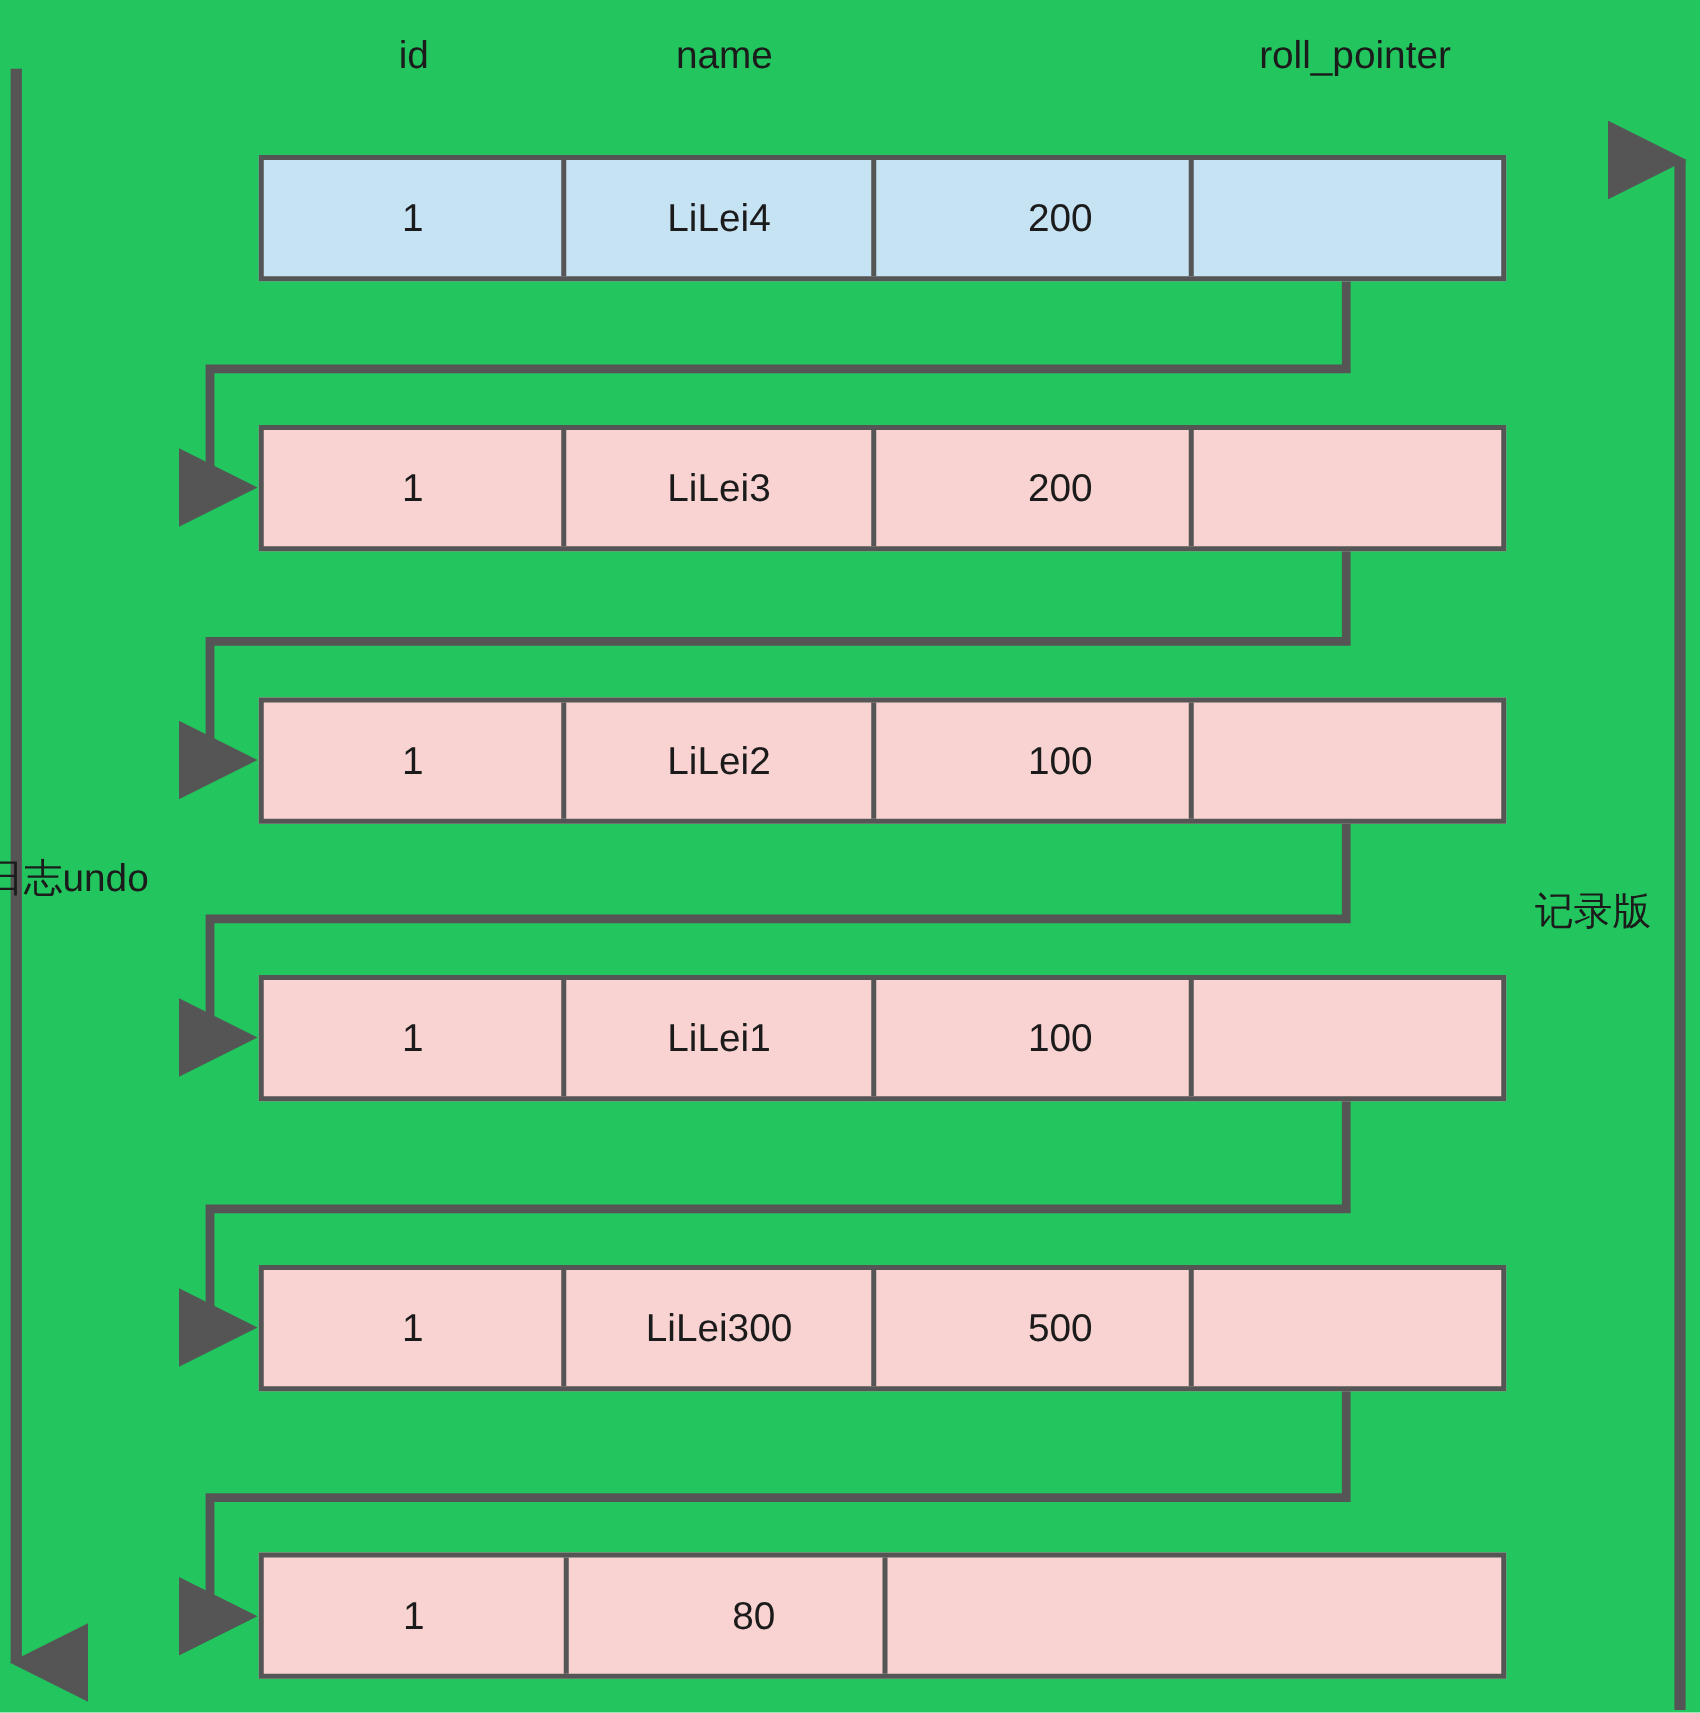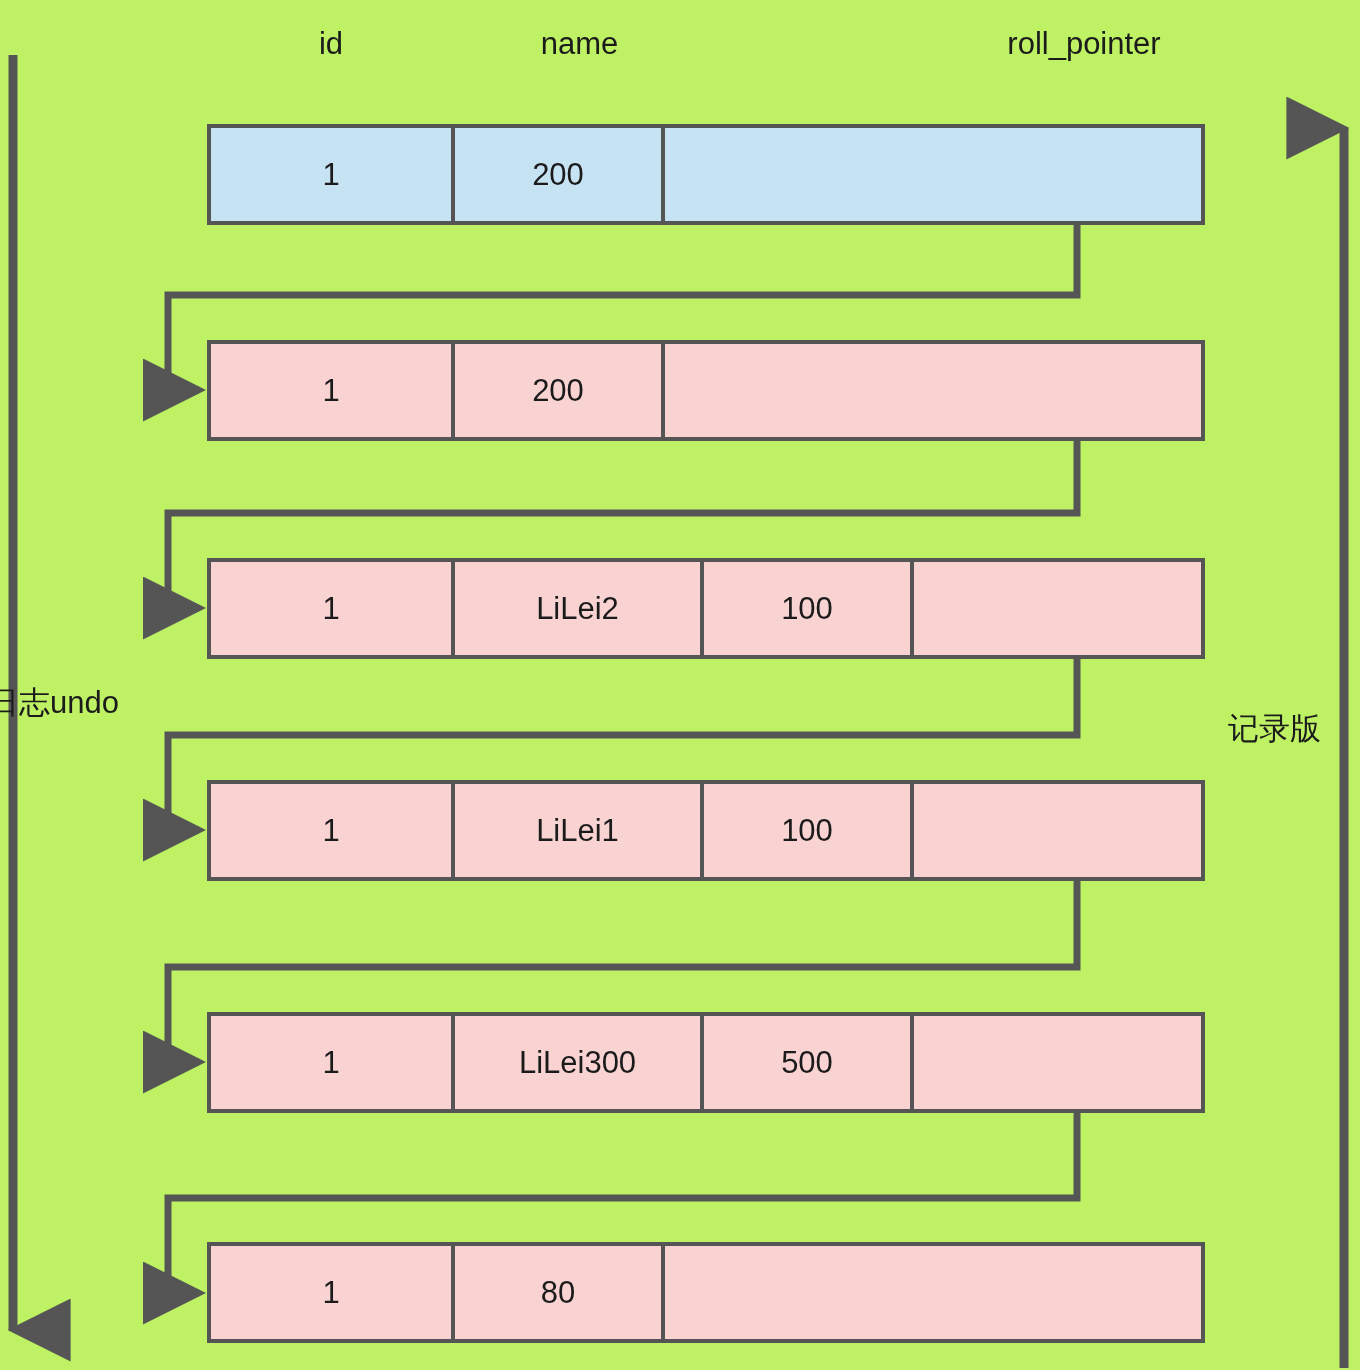--- a/index.html
+++ b/index.html
@@ -4,21 +4,21 @@
 <style>
   html, body {
     margin: 0;
     padding: 0;
     background: #ffffff;
   }
   #canvas {
     position: relative;
     width: 1360px;
     height: 1370px;
-    background: #bef264;
+    background: #22c55e;
     font-family: "Liberation Sans", "DejaVu Sans", sans-serif;
     overflow: hidden;
   }
   #svg-layer {
     position: absolute;
     left: 0;
     top: 0;
     width: 1360px;
     height: 1370px;
   }
@@ -50,21 +50,21 @@
     font-size: 31px;
     color: #1b1b1b;
     border-right: 4px solid #555555;
     white-space: nowrap;
   }
   .cell:last-child {
     border-right: none;
   }
   .cell-id    { width: 244px; }
   .cell-name  { width: 249px; }
-  .cell-trx   { width: 210px; }
+  .cell-trx   { width: 210px; margin-left: 45px; }
   .cell-ptr   { width: 248px; }
   .axis-label {
     position: absolute;
     font-size: 31px;
     color: #1b1b1b;
     white-space: nowrap;
     line-height: 1;
   }
 </style>
 </head>
@@ -99,26 +99,28 @@
 
     <path d="M1077,1112 L1077,1198 L168,1198 L168,1293 L199,1293" fill="none" stroke="#555555" stroke-width="7" stroke-linejoin="miter" marker-end="url(#arrowRight)"></path>
   </svg>
 
   <div class="col-header" style="left:207px; top:28px; width:248px;">id</div>
   <div class="col-header" style="left:455px; top:28px; width:249px;text-align:center;">name</div>
   <div class="col-header" style="left:958px; top:28px; width:252px;">roll_pointer</div>
 
   <div class="record-row current" style="left:207px; top:124px; width:998px; height:101px;">
     <div class="cell cell-id">1</div>
+    <div class="cell cell-name">LiLei4</div>
     <div class="cell cell-trx">200</div>
     <div class="cell cell-ptr"></div>
   </div>
 
   <div class="record-row undo" style="left:207px; top:340px; width:998px; height:101px;">
     <div class="cell cell-id">1</div>
+    <div class="cell cell-name">LiLei3</div>
     <div class="cell cell-trx">200</div>
     <div class="cell cell-ptr"></div>
   </div>
 
   <div class="record-row undo" style="left:207px; top:558px; width:998px; height:101px;">
     <div class="cell cell-id">1</div>
     <div class="cell cell-name">LiLei2</div>
     <div class="cell cell-trx">100</div>
     <div class="cell cell-ptr"></div>
   </div>

